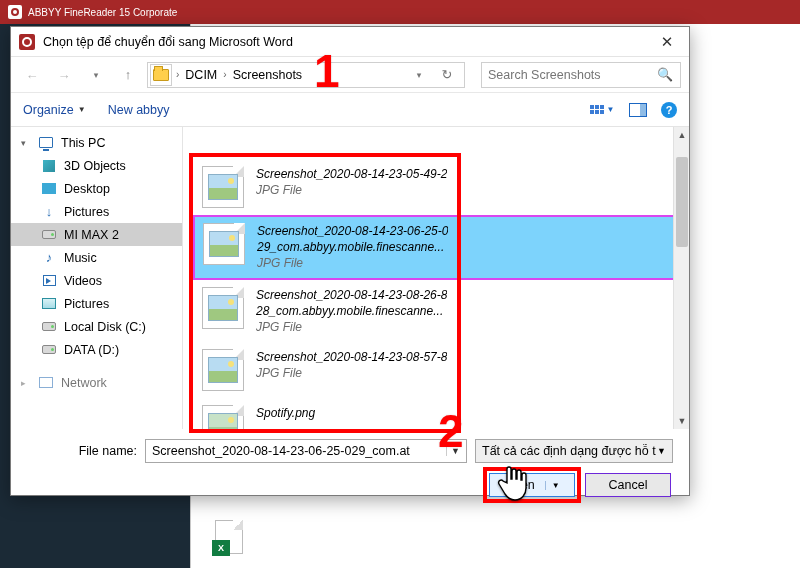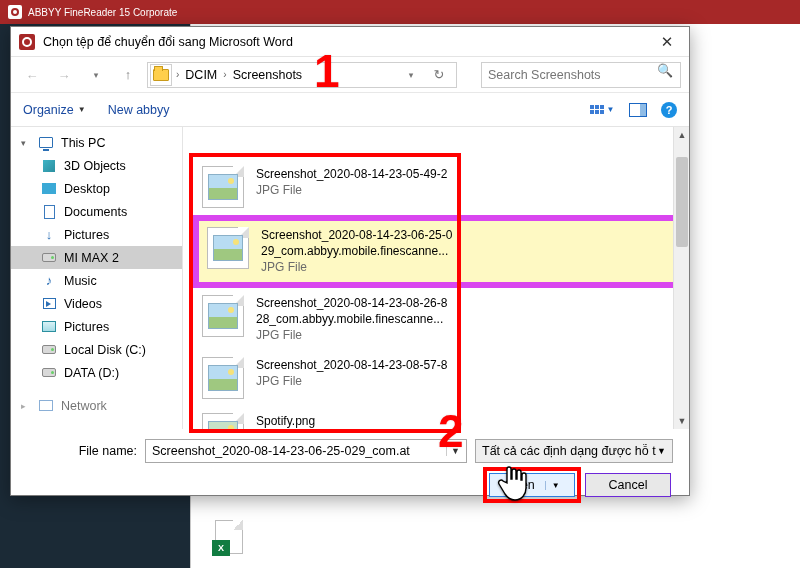--- a/index.html
+++ b/index.html
@@ -31,21 +31,21 @@
   .nav-btn { width:26px; height:26px; display:flex; align-items:center; justify-content:center; color:#777; font-size:13px; border-radius:3px;}
   .nav-btn.disabled{color:#bbb;}
   .addr-root { width:22px; height:22px; display:flex; align-items:center; justify-content:center; border:1px solid #d0d0d0;}
   .folder-glyph{width:16px;height:12px;background:#ffcf4b;border:1px solid #c99a1a;border-radius:1px;position:relative;}
   .folder-glyph::before{content:"";position:absolute;top:-4px;left:0;width:7px;height:4px;background:#ffcf4b;border:1px solid #c99a1a;border-bottom:none;border-radius:1px 1px 0 0;}
   .chev{color:#666;font-size:10px;padding:0 4px;}
   .crumb{font-size:12.5px;color:#000;padding:2px 2px;}
   .addr-wrap{flex:1;display:flex;align-items:center;background:#fff;border:1px solid #cfcfcf;height:26px;padding:0 2px;}
   .addr-wrap .spacer{flex:1;}
   .addr-tools{display:flex;align-items:center;gap:2px;padding-right:2px;}
-  .search-box{width:200px;height:26px;border:1px solid #cfcfcf;display:flex;padding:0 6px;margin-left:18px;position:relative;}
+  .search-box{width:200px;height:26px;border:1px solid #cfcfcf;display:flex;align-items:center;padding:0 6px;margin-left:10px;position:relative;}
   .search-box input{border:none;outline:none;font-size:12.5px;width:100%;color:#666;background:transparent;}
   .search-icon{color:#555;font-size:13px;margin-left:4px;}
 
   .dlg-toolbar{height:34px;display:flex;align-items:center;padding:0 12px;border-bottom:1px solid #e4e4e4;}
   .tb-link{font-size:12.5px;color:#1a4aa0;margin-right:22px;display:flex;align-items:center;gap:4px;}
   .tb-right{margin-left:auto;display:flex;align-items:center;gap:14px;}
   .tb-icn{width:26px;height:22px;display:flex;align-items:center;justify-content:center;color:#1a66c2;}
   .view-icn{display:flex;gap:1px;}
   .view-icn .row{display:flex;flex-direction:column;gap:1px;}
   .view-icn .sq{width:4px;height:4px;background:#3a7bd5;}
@@ -68,22 +68,22 @@
   .drive-ic{width:14px;height:9px;background:#d9d9d9;border:1px solid #888;border-radius:2px;position:relative;}
   .drive-ic::after{content:"";position:absolute;right:1px;top:2px;width:3px;height:3px;background:#6ad06a;border-radius:50%;}
   .music-ic{color:#2b6fb5;font-size:13px;}
   .pic-ic{width:14px;height:11px;border:1.5px solid #2b8f9f;background:linear-gradient(#d9f2f6,#a7dce6);}
   .vid-ic{width:13px;height:11px;border:1.5px solid #2b6fb5;position:relative;}
   .vid-ic::after{content:"";position:absolute;left:2px;top:1.5px;border-left:5px solid #2b6fb5;border-top:3px solid transparent;border-bottom:3px solid transparent;}
   .net-ic{width:14px;height:11px;border:1.5px solid #2b6fb5;}
 
   .file-pane{flex:1;overflow:hidden;position:relative;}
   .file-list{padding:4px 10px;}
-  .file-row{display:flex;align-items:flex-start;gap:12px;padding:6px 8px;border:1px solid transparent;}
-  .file-row.selected{background:#fef9c3;border:6px solid #d946ef;}
+  .file-row{display:flex;align-items:flex-start;gap:12px;padding:6px 8px;border:1px solid transparent;font-style:italic;}
+  .file-row.selected{background:#7dd3fc;border:2px solid #d946ef;}
   .thumb{width:42px;height:42px;background:#fff;border:1px solid #bcbcbc;position:relative;flex-shrink:0;}
   .thumb::before{content:"";position:absolute;right:-1px;top:-1px;width:11px;height:11px;background:linear-gradient(135deg,#fff 48%,#ddd 52%);}
   .thumb .img{position:absolute;left:5px;top:7px;width:30px;height:26px;background:linear-gradient(#b8dcf2 55%, #9fc880 55%);border:1px solid #8ab0c8;}
   .thumb .img::after{content:"";position:absolute;right:3px;top:3px;width:6px;height:6px;background:#f6e27a;border-radius:50%;}
   .thumb.png .img{background:linear-gradient(#c7e2c7 55%,#a7cc9e 55%);}
   .file-meta{display:flex;flex-direction:column;font-size:12px;line-height:1.35;min-width:0;}
   .file-name{color:#000;white-space:nowrap;overflow:hidden;text-overflow:ellipsis;max-width:260px;}
   .file-type{color:#6b6b6b;}
   .red-box{position:absolute;left:178px;top:126px;width:272px;height:280px;border:4px solid #ff0000;pointer-events:none;}
 
@@ -211,26 +211,20 @@
             </span>
             <span>3D Objects</span>
           </div>
         <div class="tree-item child">
             <span class="nav-ic">
               <span class="desk-ic"></span>
             </span>
             <span>Desktop</span>
           </div>
         <div class="tree-item child">
-            <span class="nav-ic">
-              <span class="doc-ic"></span>
-            </span>
-            <span>Documents</span>
-          </div>
-        <div class="tree-item child">
             <span class="nav-ic dl-ic">↓</span>
             <span>Pictures</span>
           </div>
         <div class="tree-item child selected">
             <span class="nav-ic">
               <span class="drive-ic"></span>
             </span>
             <span>MI MAX 2</span>
           </div>
         <div class="tree-item child">

